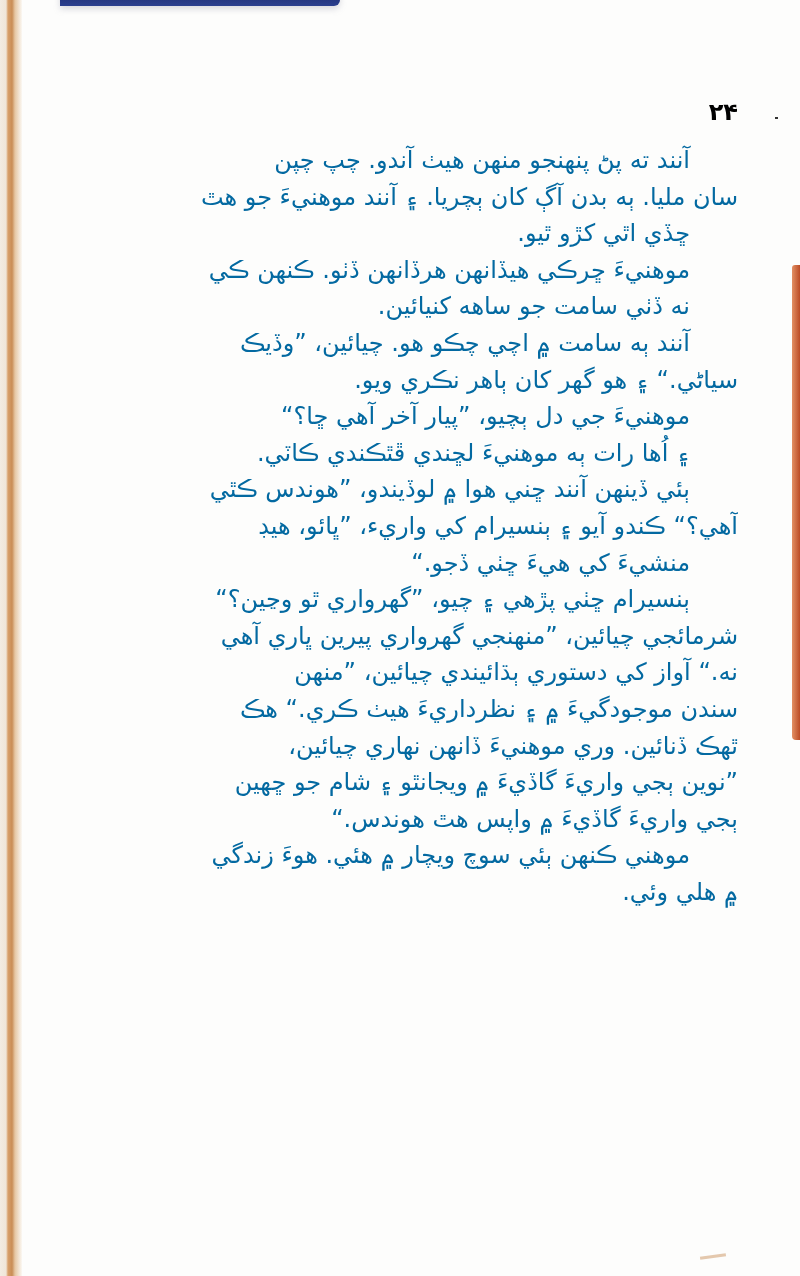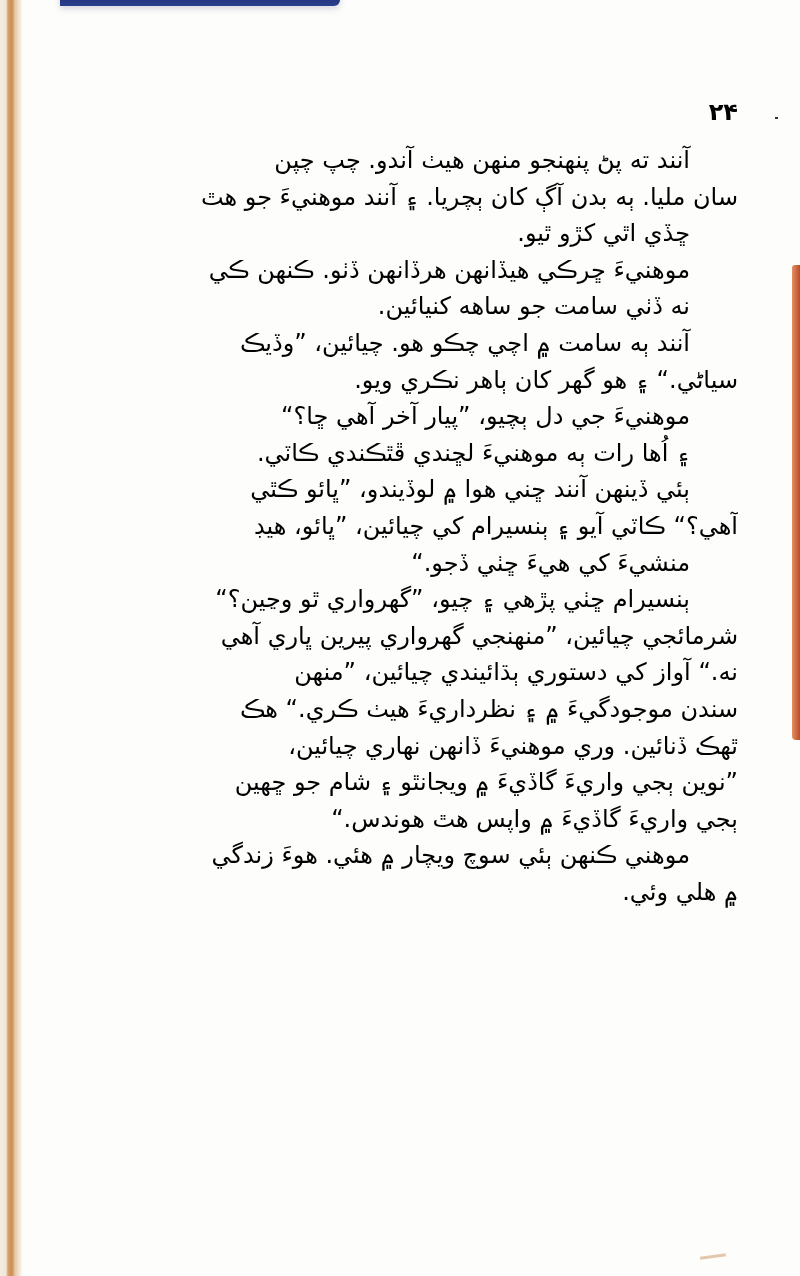--- a/index.html
+++ b/index.html
@@ -61,21 +61,21 @@
   }
   .text-block {
     position: absolute;
     left: 38px;
     top: 142px;
     width: 700px;
     direction: rtl;
     text-align: justify;
     font-family: "DejaVu Sans", sans-serif;
     font-size: 24px;
-    color: #000000;
+    color: #0369a1;
   }
   .line {
     height: 36.6px;
     line-height: 36.6px;
     white-space: nowrap;
     overflow: hidden;
   }
   .line.indent {
     padding-right: 48px;
   }
@@ -103,22 +103,22 @@
 <div class="text-block">
   <div class="line indent">آنند ته پڻ پنهنجو منهن هيٺ آندو. چپ چپن</div>
   <div class="line">سان مليا. ٻه بدن آڳ کان ٻچريا. ۽ آنند موهنيءَ جو هٿ</div>
   <div class="line indent">ڇڏي اٿي کڙو ٿيو.</div>
   <div class="line indent">موهنيءَ ڇرڪي هيڏانهن هرڏانهن ڏٺو. ڪنهن ڪي</div>
   <div class="line indent">نه ڏٺي سامت جو ساهه کنيائين.</div>
   <div class="line indent">آنند ٻه سامت ۾ اچي چڪو هو. چيائين، ”وڏيڪ</div>
   <div class="line">سياڻي.“ ۽ هو گهر کان ٻاهر نڪري ويو.</div>
   <div class="line indent">موهنيءَ جي دل ٻچيو، ”پيار آخر آهي ڇا؟“</div>
   <div class="line indent">۽ اُها رات ٻه موهنيءَ لڇندي ڦٿڪندي ڪاٽي.</div>
-  <div class="line indent">ٻئي ڏينهن آنند ڇني هوا ۾ لوڏيندو، ”ڀائو ڪٿي</div>
-  <div class="line">آهي؟“ ڪاٽي آيو ۽ ٻنسيرام کي چيائين، ”ڀائو، هيڊ</div>
+  <div class="line indent">ٻئي ڏينهن آنند ڇني هوا ۾ لوڏيندو، ”هوندس ڪٿي</div>
+  <div class="line">آهي؟“ ڪندو آيو ۽ ٻنسيرام کي واريء، ”ڀائو، هيڊ</div>
   <div class="line indent">منشيءَ کي هيءَ ڇٺي ڏجو.“</div>
   <div class="line indent">ٻنسيرام ڇٺي پڙهي ۽ چيو، ”گهرواري ٿو وڃين؟“</div>
   <div class="line">شرمائجي چيائين، ”منهنجي گهرواري پيرين ڀاري آهي</div>
   <div class="line">نه.“ آواز کي دستوري ٻڌائيندي چيائين، ”منهن</div>
   <div class="line">سندن موجودگيءَ ۾ ۽ نظرداريءَ هيٺ ڪري.“ هڪ</div>
   <div class="line">ٿهڪ ڏنائين. وري موهنيءَ ڏانهن نهاري چيائين،</div>
   <div class="line">”نوين ٻجي واريءَ گاڏيءَ ۾ ويجانٿو ۽ شام جو ڇهين</div>
   <div class="line">ٻجي واريءَ گاڏيءَ ۾ واپس هٿ هوندس.“</div>
   <div class="line indent">موهني ڪنهن ٻئي سوچ ويچار ۾ هئي. هوءَ زندگي</div>
   <div class="line">۾ هلي وئي.</div>

